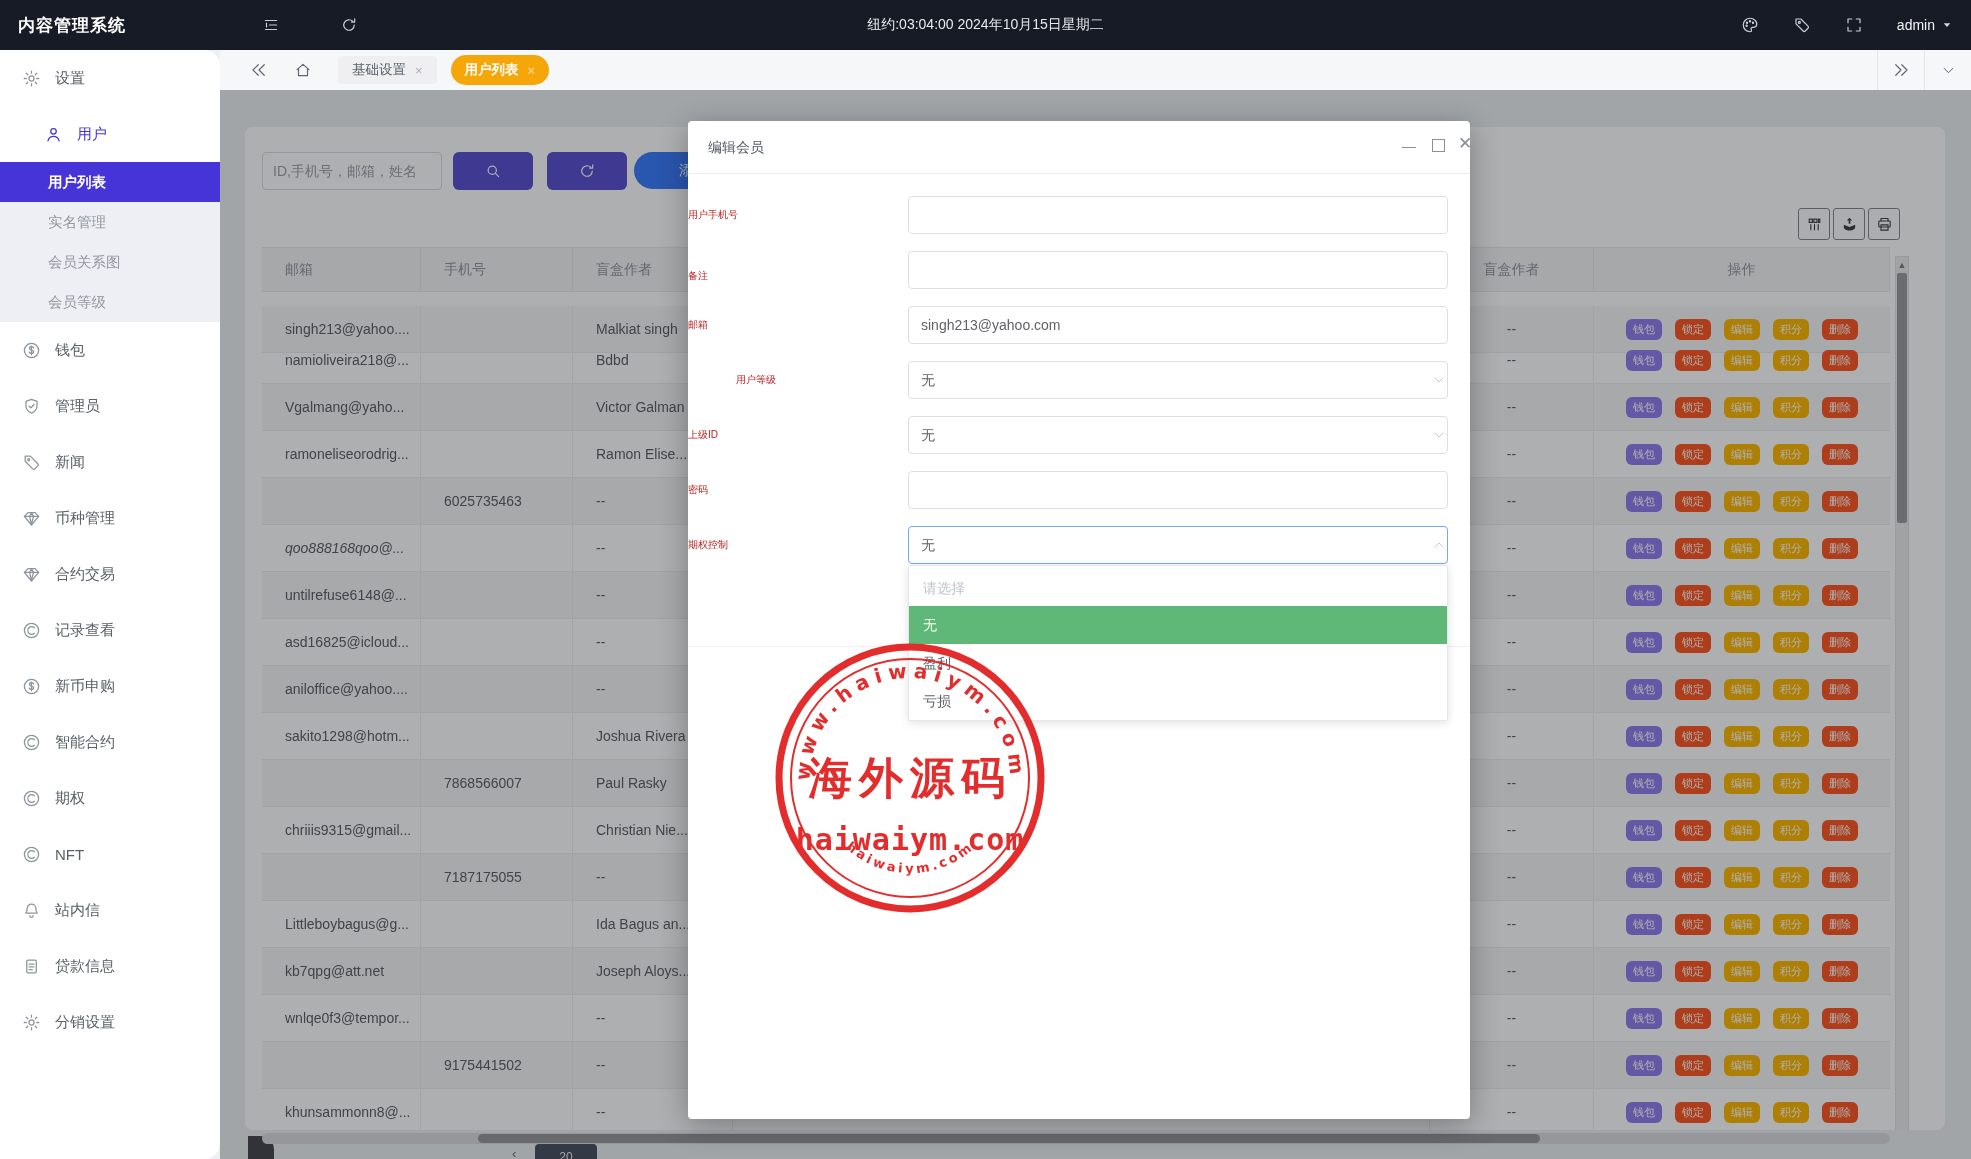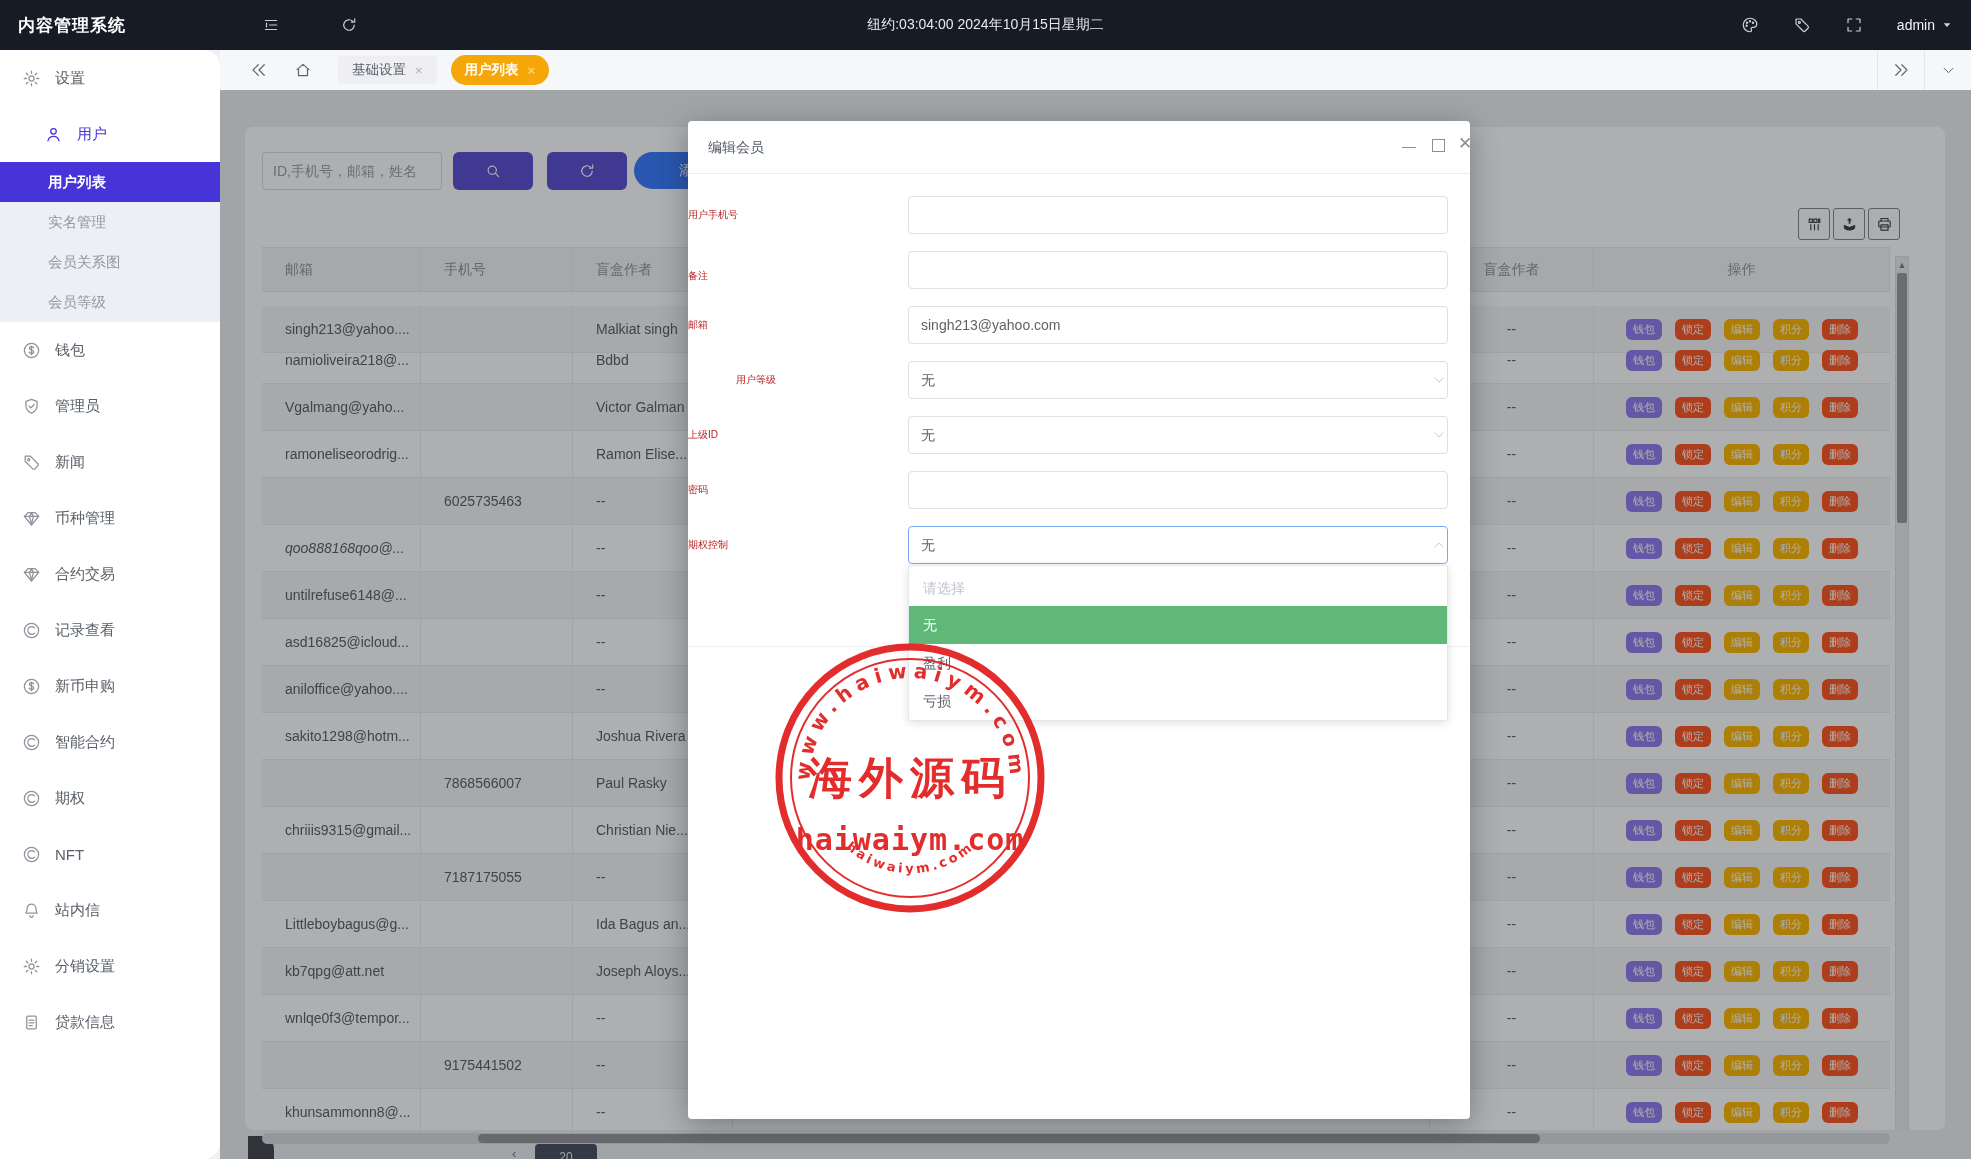--- a/index.html
+++ b/index.html
@@ -355,29 +355,29 @@
       <span>NFT</span>
     </div>
     <div class="side-item">
       <svg class="ic" viewBox="0 0 24 24">
         <use href="#i-bell"></use>
       </svg>
       <span>站内信</span>
     </div>
     <div class="side-item">
       <svg class="ic" viewBox="0 0 24 24">
+        <use href="#i-doc"></use>
+      </svg>
+      <span>贷款信息</span>
+    </div>
+    <div class="side-item">
+      <svg class="ic" viewBox="0 0 24 24">
         <use href="#i-gear"></use>
       </svg>
       <span>分销设置</span>
-    </div>
-    <div class="side-item">
-      <svg class="ic" viewBox="0 0 24 24">
-        <use href="#i-doc"></use>
-      </svg>
-      <span>贷款信息</span>
     </div>
   </div>
 
 <div class="content">
   <div class="card">
     <input class="search-input" placeholder="ID,手机号，邮箱，姓名" style="">
     <div class="btn-ic" style="left:208px;">
         <svg class="ic" style="color:#fff" viewBox="0 0 24 24">
           <use href="#i-search"></use>
         </svg>

